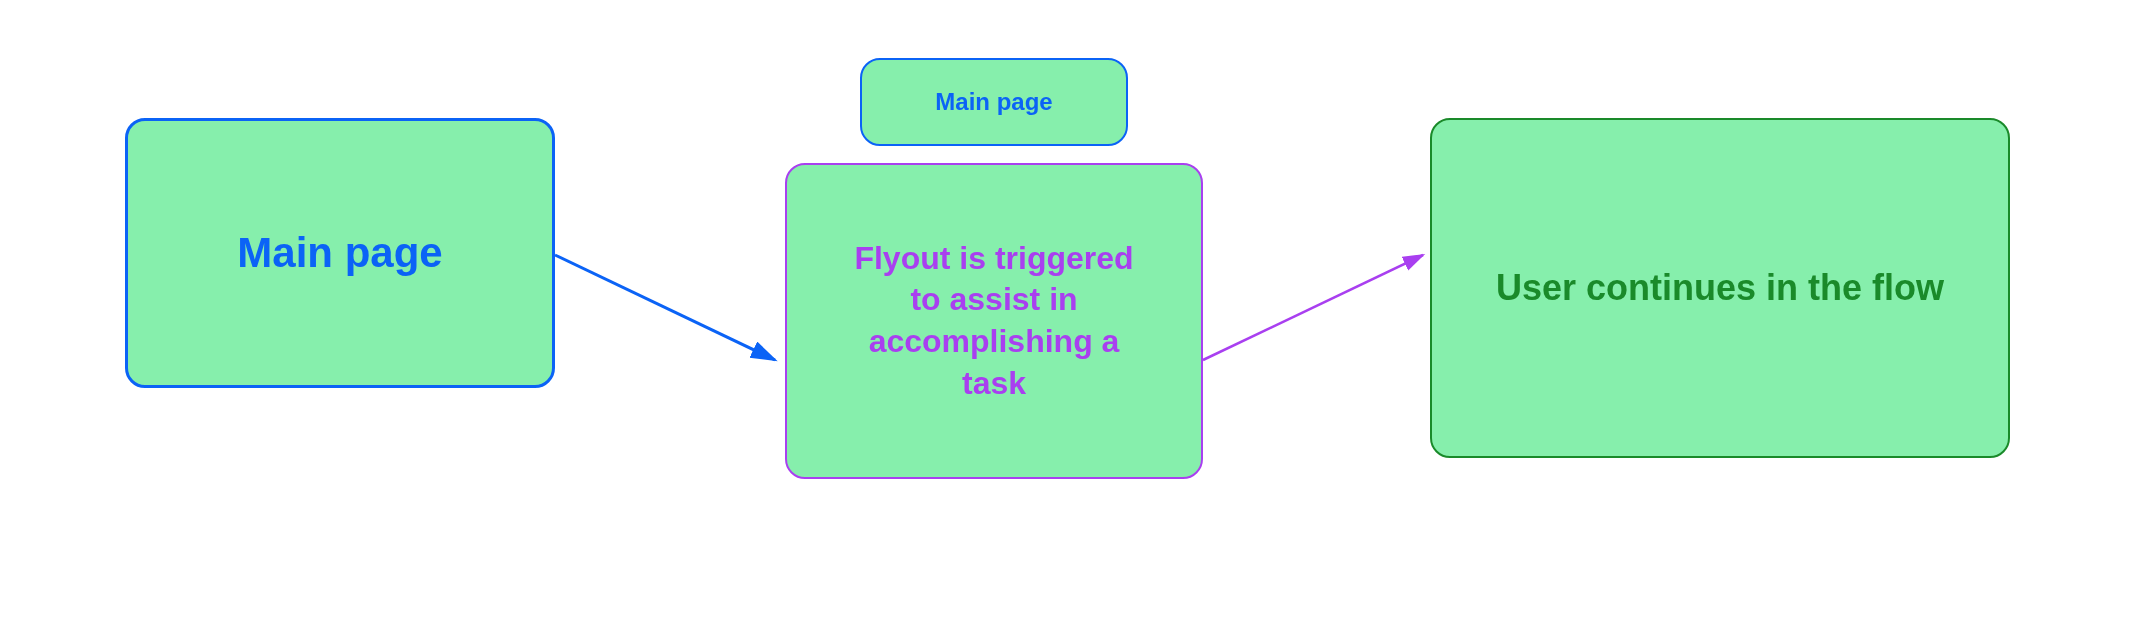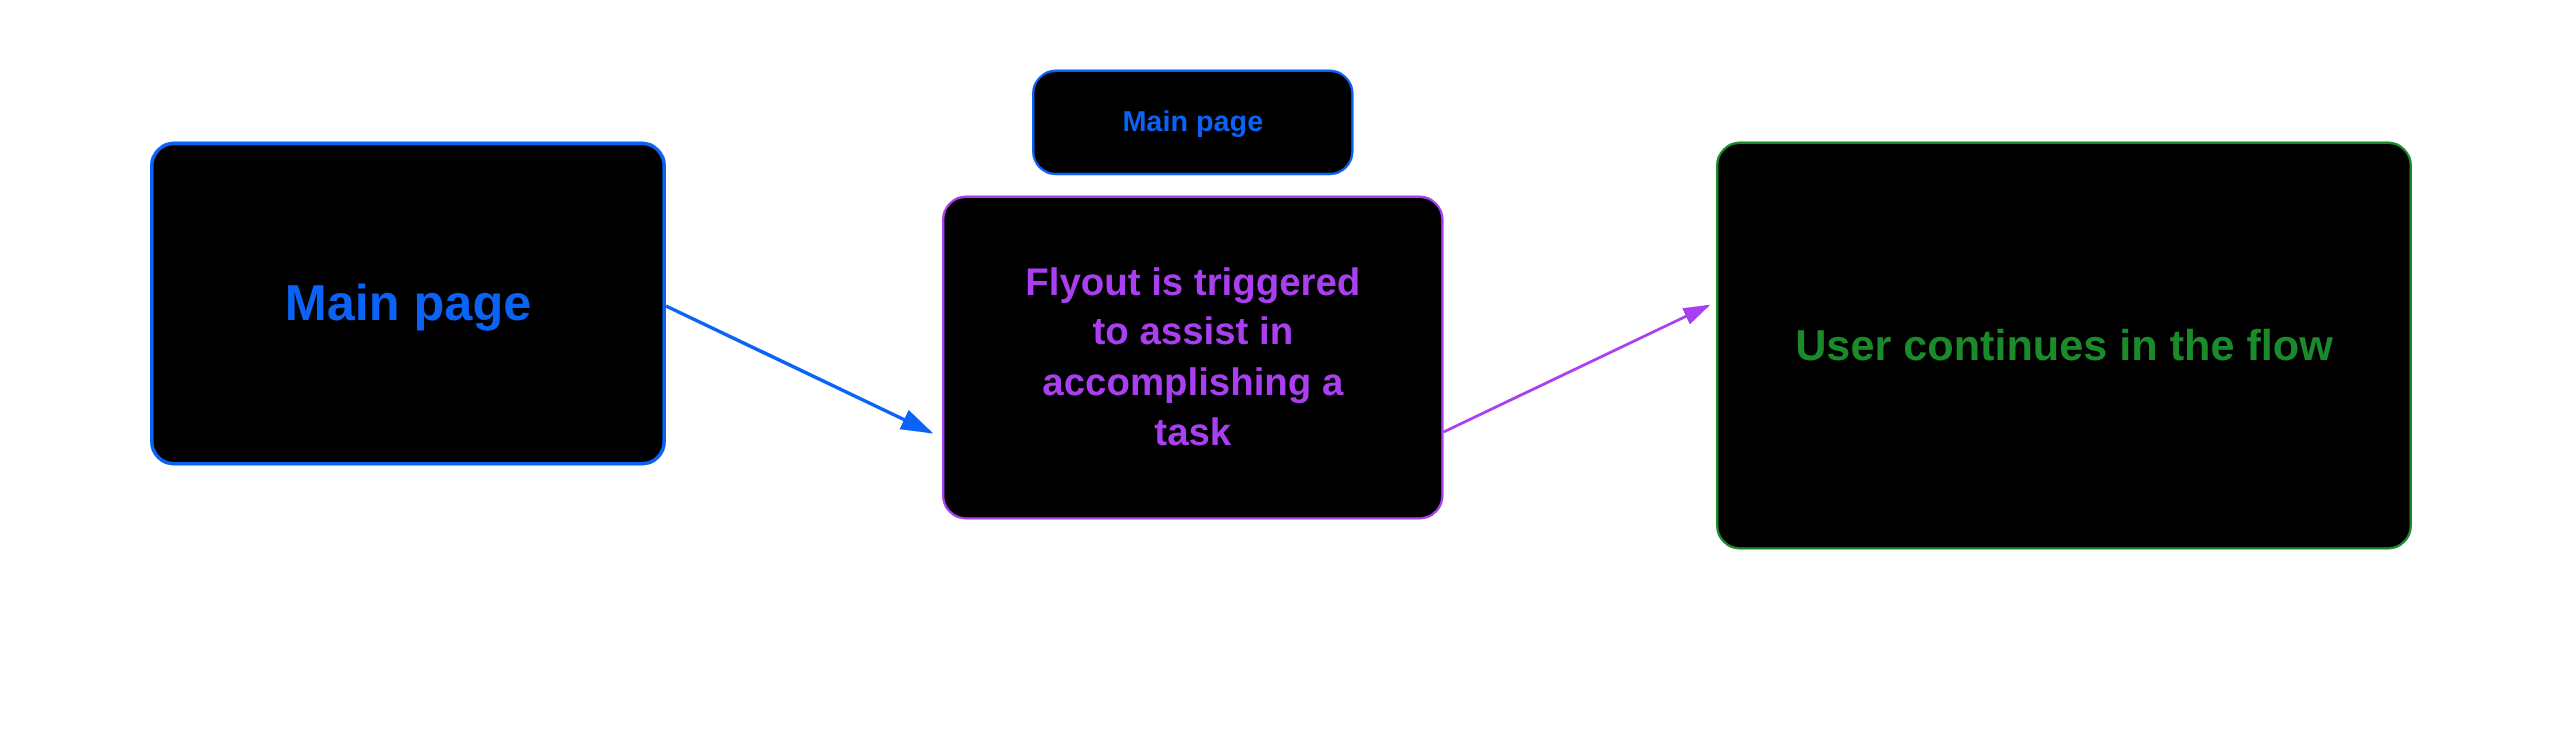--- a/index.html
+++ b/index.html
@@ -9,21 +9,21 @@
     }
     body {
       font-family: -apple-system, BlinkMacSystemFont, "Segoe UI", Helvetica, Arial, sans-serif;
       width: 2146px;
       height: 618px;
       position: relative;
       background: transparent;
     }
     .box {
       position: absolute;
-      background: #000000;
+      background: #86efac;
       border-radius: 20px;
       display: flex;
       align-items: center;
       justify-content: center;
       text-align: center;
       font-weight: 700;
     }
     .box-main {
       left: 125px;
       top: 118px;
@@ -39,21 +39,21 @@
       width: 268px;
       height: 88px;
       border: 2px solid #0b63f6;
       color: #0b63f6;
       font-size: 24px;
     }
     .box-flyout {
       left: 785px;
       top: 163px;
       width: 418px;
-      height: 270px;
+      height: 316px;
       border: 2px solid #a93ff0;
       color: #a93ff0;
       font-size: 32px;
       line-height: 1.3;
       padding: 64px;
     }
     .box-continue {
       left: 1430px;
       top: 118px;
       width: 580px;

